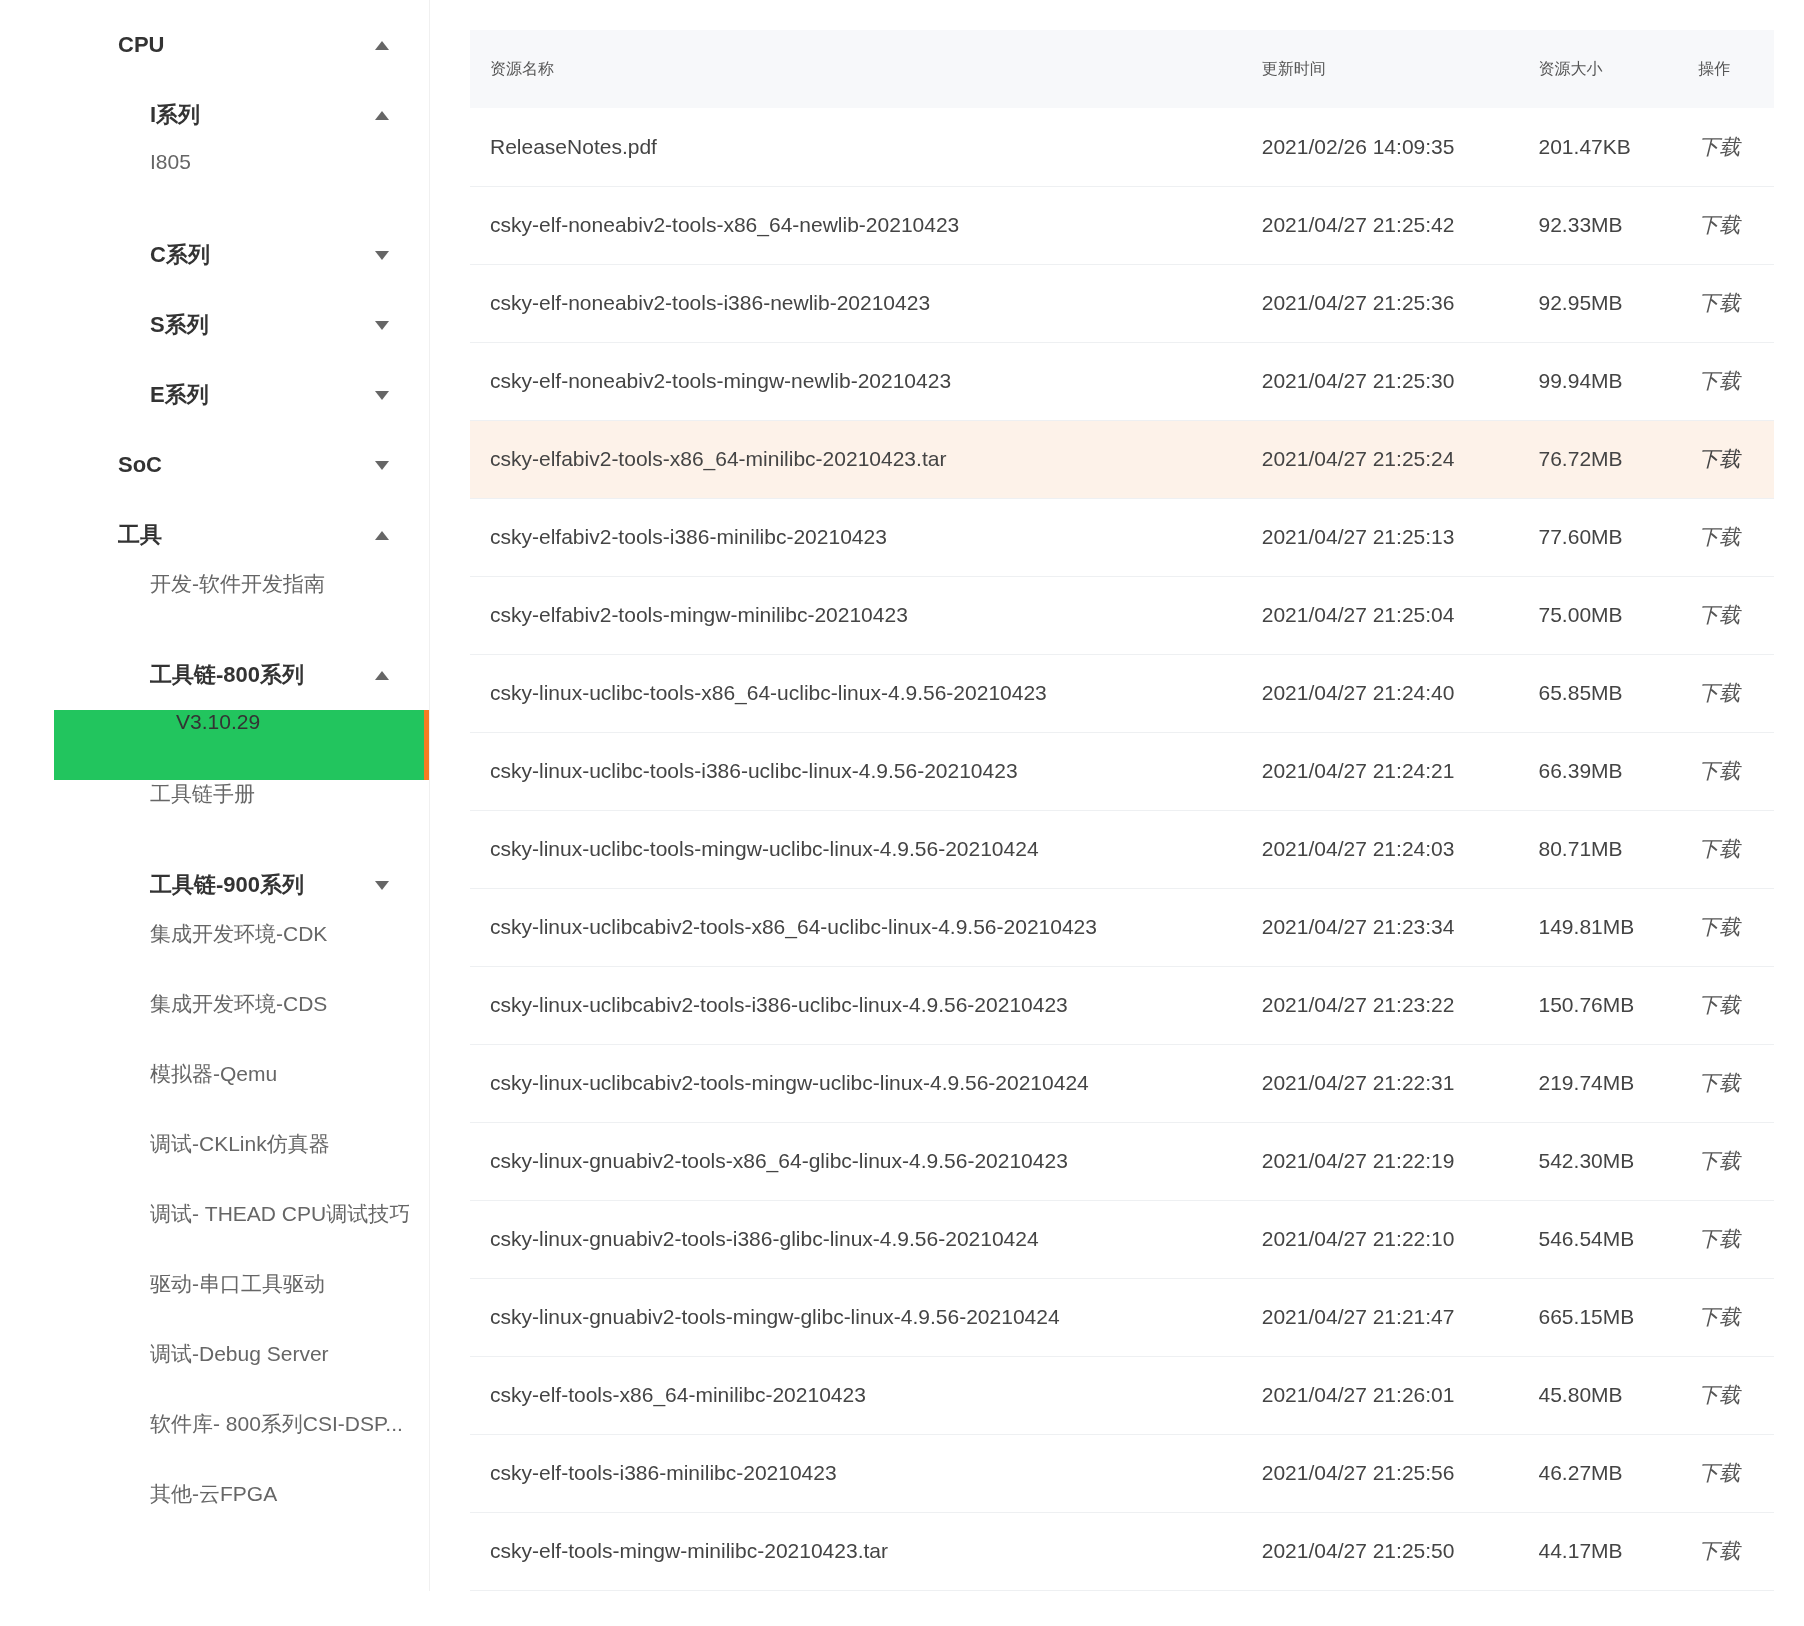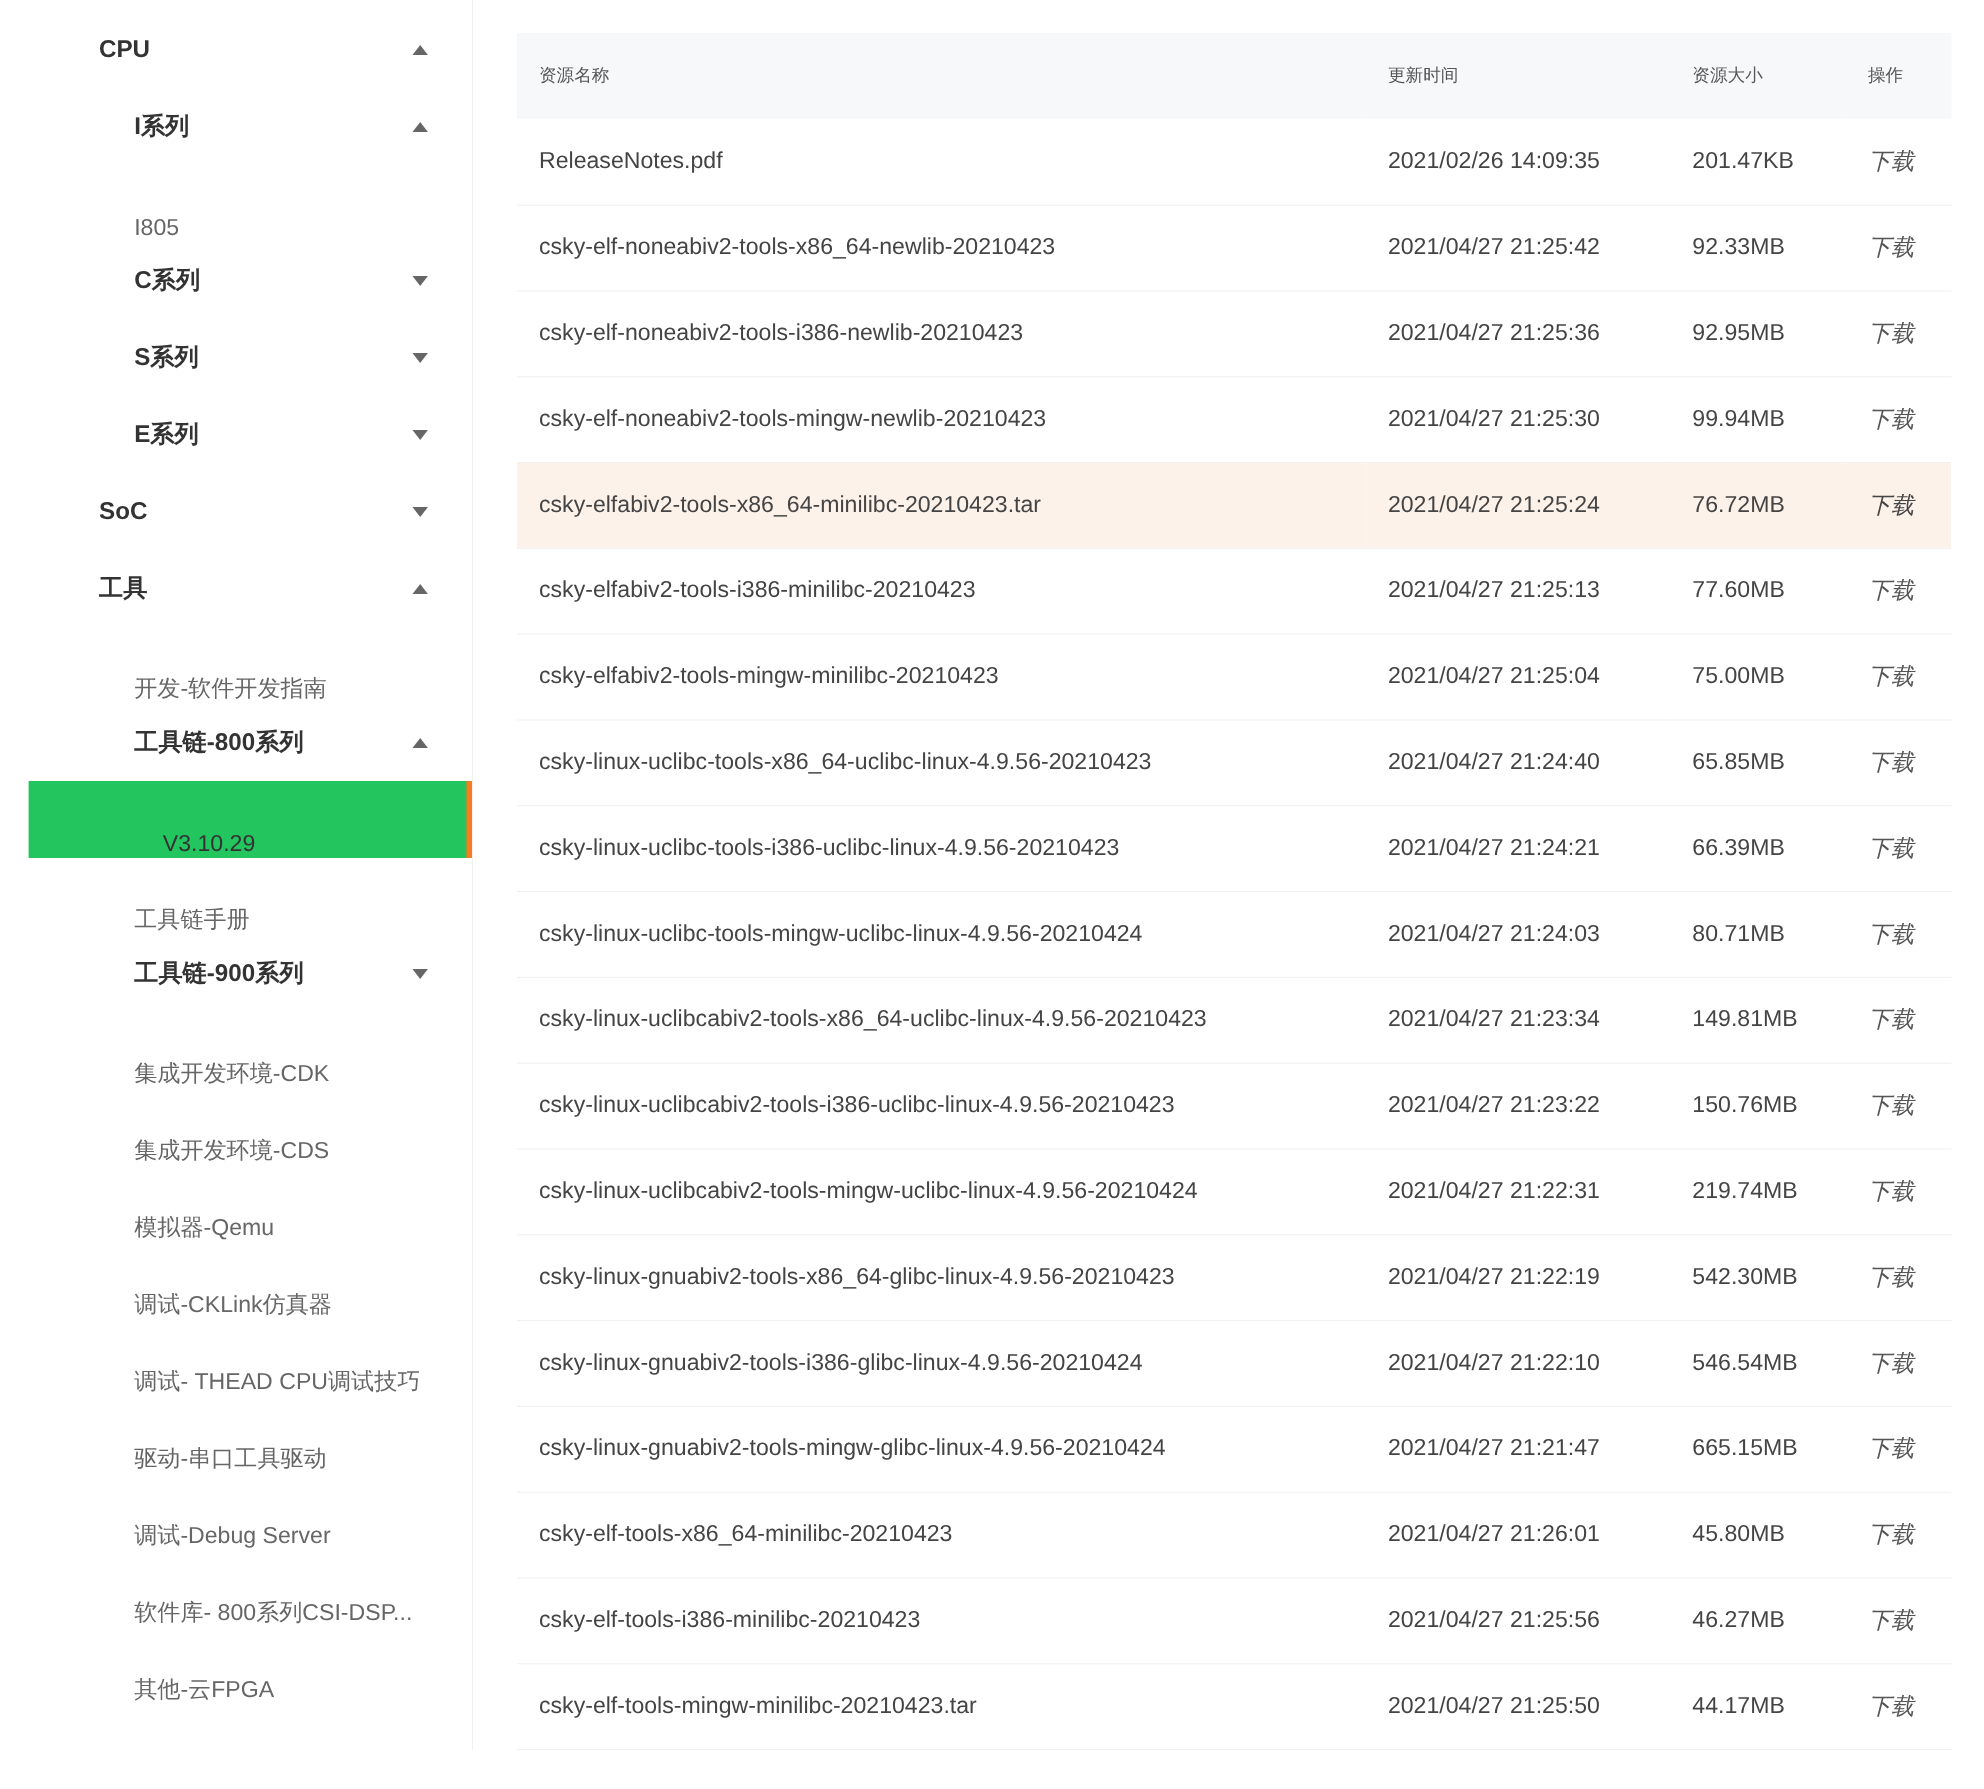--- a/index.html
+++ b/index.html
@@ -9,36 +9,37 @@
     color: #333;
     font-size: 21px;
     display: flex;
     width: 1804px;
   }
   .sidebar {
     width: 430px;
     background: #fff;
     padding-top: 10px;
     border-right: 1px solid #f0f0f0;
+    padding-left: 28px;
   }
   .side-item {
     display: flex;
     align-items: center;
     justify-content: space-between;
     height: 70px;
     padding-right: 40px;
     cursor: pointer;
     color: #333;
     font-size: 22px;
   }
   .side-item .label { flex: 1; }
   .lvl-1 { padding-left: 90px; font-weight: 600; }
   .lvl-2 { padding-left: 122px; font-weight: 600; }
   .lvl-3 { padding-left: 162px; font-weight: 400; color: #666; }
-  .side-link { padding-left: 122px; font-weight: 400; color: #666; height: 70px; display:flex; align-items:flex-end; }
+  .side-link { padding-left: 122px; font-weight: 400; color: #666; height: 70px; display:flex; align-items:flex-start; }
   .side-item.active, .side-link.active {
     background: #22c55e;
     color: #333;
     position: relative;
     margin-left: 26px;
   }
   .side-item.active::after, .side-link.active::after {
     content: "";
     position: absolute;
     right: 0; top: 0; bottom: 0;

